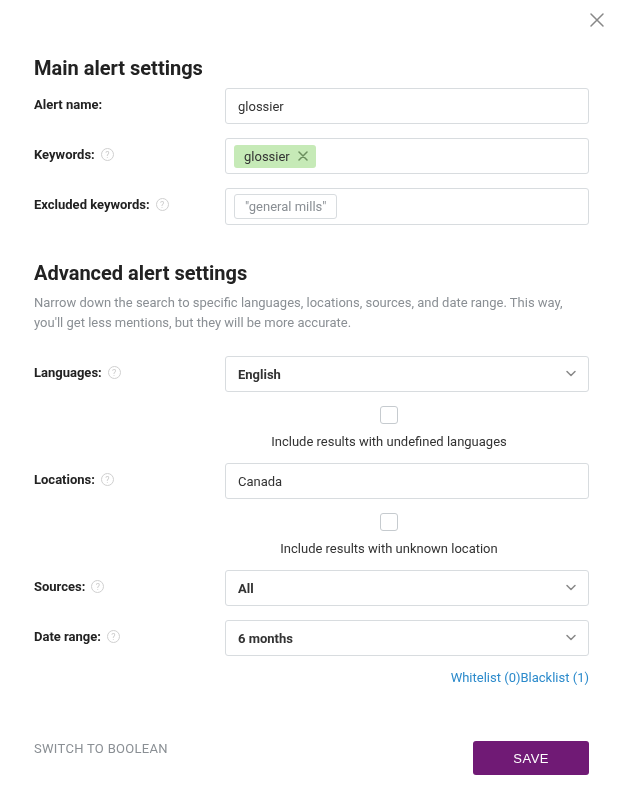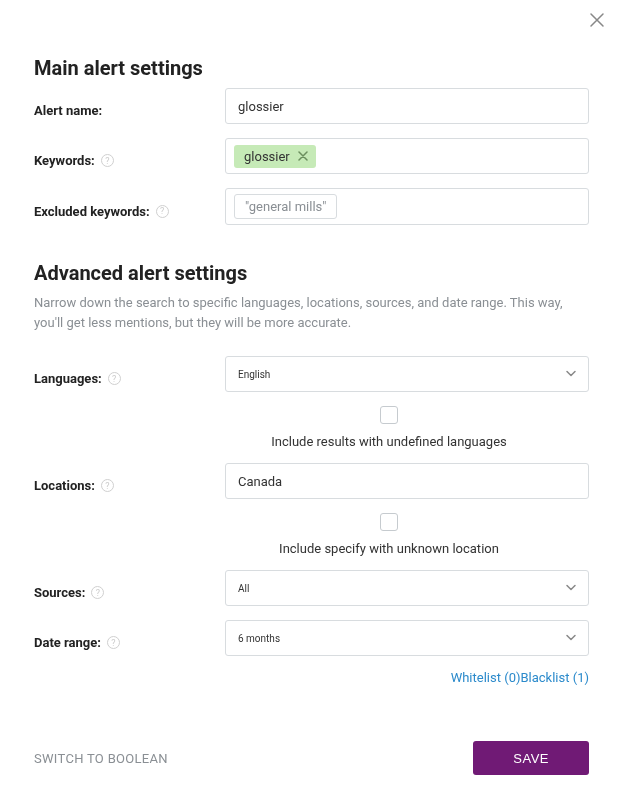--- a/index.html
+++ b/index.html
@@ -28,21 +28,21 @@
       margin-bottom: 8px;
     }
     .section-desc {
       font-size: 13px;
       color: #8a8f94;
       line-height: 1.5;
       margin-bottom: 24px;
     }
     .form-row {
       display: flex;
-      align-items: center;
+      align-items: flex-start;
       margin-bottom: 14px;
     }
     .form-label {
       width: 155px;
       font-size: 13px;
       font-weight: 700;
       color: #222;
       padding-top: 9px;
       display: flex;
       align-items: center;
@@ -116,26 +116,27 @@
     .select-wrap {
       position: relative;
       width: 100%;
     }
     .select-input {
       width: 100%;
       height: 36px;
       border: 1px solid #d8dcdf;
       border-radius: 3px;
       padding: 0 36px 0 12px;
-      font-size: 10px;
+      font-size: 13px;
       color: #333;
       background: #fff;
       display: flex;
       align-items: center;
       cursor: pointer;
+      font-weight: bold;
     }
     .chevron {
       position: absolute;
       right: 12px;
       top: 50%;
       transform: translateY(-50%);
       color: #888;
       pointer-events: none;
     }
     .checkbox-row {
@@ -167,21 +168,21 @@
       color: #2b8acb;
       cursor: pointer;
     }
     .footer {
       position: absolute;
       left: 34px;
       right: 34px;
       bottom: 18px;
       display: flex;
       justify-content: space-between;
-      align-items: center;
+      align-items: flex-start;
       gap: 22px;
     }
     .switch-link {
       font-size: 13px;
       color: #8a8f94;
       letter-spacing: 0.3px;
       cursor: pointer;
     }
     .save-btn {
       background: #701a75;
@@ -283,21 +284,21 @@
         <span>Locations:</span>
         <span class="help-icon">?</span>
       </div>
       <div class="form-control-wrap">
         <input class="text-input" type="text" value="Canada" style="">
       </div>
     </div>
 
     <div class="checkbox-row indented">
       <div class="checkbox"></div>
-      <span class="checkbox-label">Include specify with unknown location</span>
+      <span class="checkbox-label">Include results with unknown location</span>
     </div>
 
     <div class="form-row">
       <div class="form-label">
         <span>Sources:</span>
         <span class="help-icon">?</span>
       </div>
       <div class="form-control-wrap">
         <div class="select-wrap">
           <div class="select-input">

